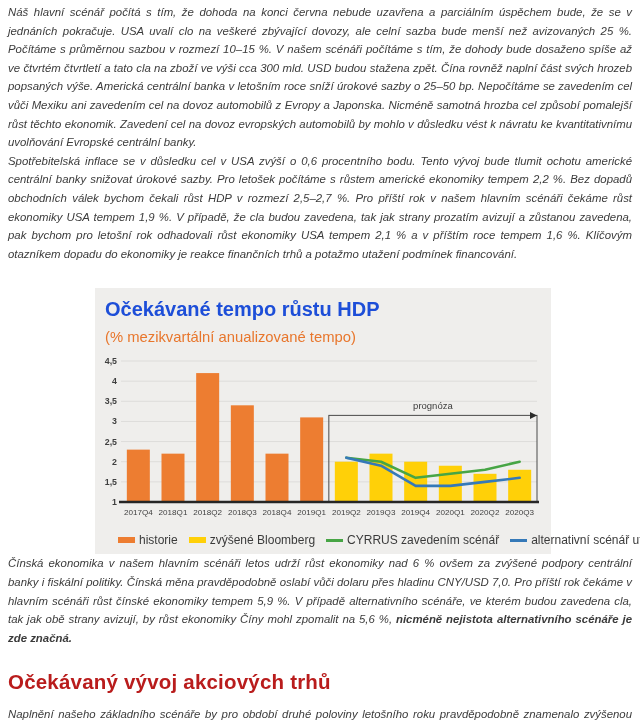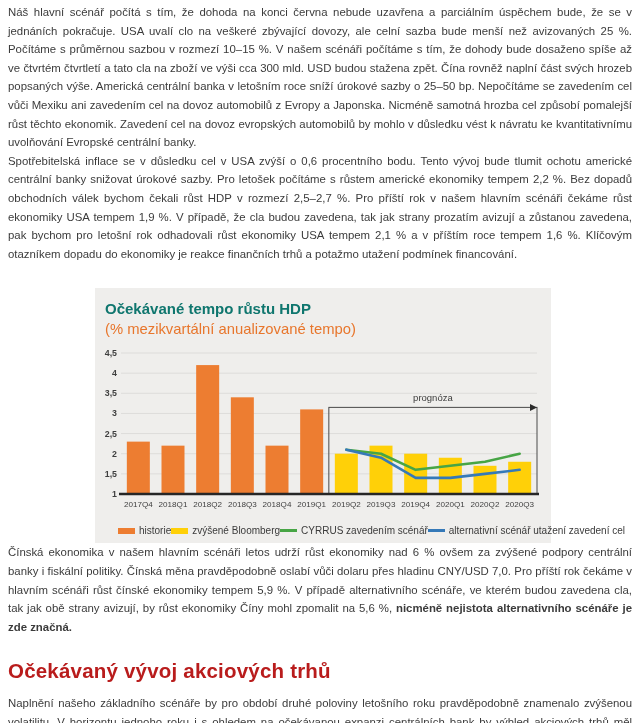--- a/index.html
+++ b/index.html
@@ -3,33 +3,33 @@
 <meta charset="utf-8">
 <style>
   html,body{margin:0;padding:0;}
   body{
     width:640px;height:723px;overflow:hidden;background:#ffffff;
     font-family:"Liberation Sans",sans-serif;color:#3b3b3b;
   }
   .page{padding:3px 8px 0 8px;}
   p.body-text{
     font-size:11.4px;line-height:18.6px;text-align:justify;
-    margin:0;color:#3b3b3b;
+    margin:0;color:#3b3b3b;font-style:italic;
   }
   .mt{margin-top:9px;}
   .bold{font-weight:bold;}
   
   .chart-card{
     margin:25px 0 0 87px;width:440px;
     background:#efeeec;padding:9px 8px 7px 8px;
   }
-  .chart-title{color:#0f766e;font-size:15px;font-weight:bold;margin:2px 0 0 2px;line-height:20px;}
-  .chart-subtitle{color:#e8762c;font-size:14.8px;margin:0 0 7px 2px;line-height:20px;}
+  .chart-title{color:#1d4ed8;font-size:20px;font-weight:bold;margin:2px 0 0 2px;line-height:20px;}
+  .chart-subtitle{color:#e8762c;font-size:14.8px;margin:8px 0 7px 2px;line-height:20px;}
   .plot-svg{display:block;}
-  .legend{display:flex;gap:0;margin:5px 0 0 15px;font-size:10px;color:#3b3b3b;white-space:nowrap;}
+  .legend{display:flex;gap:11px;margin:5px 0 0 15px;font-size:12px;color:#3b3b3b;white-space:nowrap;}
   .legend-item{display:flex;align-items:center;gap:4px;}
   .swatch{display:inline-block;width:17px;}
   .swatch.bar{height:6px;}
   .swatch.line{height:3px;}
   .chart-source{font-size:9.4px;font-weight:bold;text-align:right;margin:8px 4px 0 0;color:#3b3b3b;}
   .p3{margin-top:25px;}
   h2.section-heading{
     color:#b91c1c;font-size:20.5px;font-weight:bold;
     margin:23px 0 11px 0;letter-spacing:0.2px;
   }

